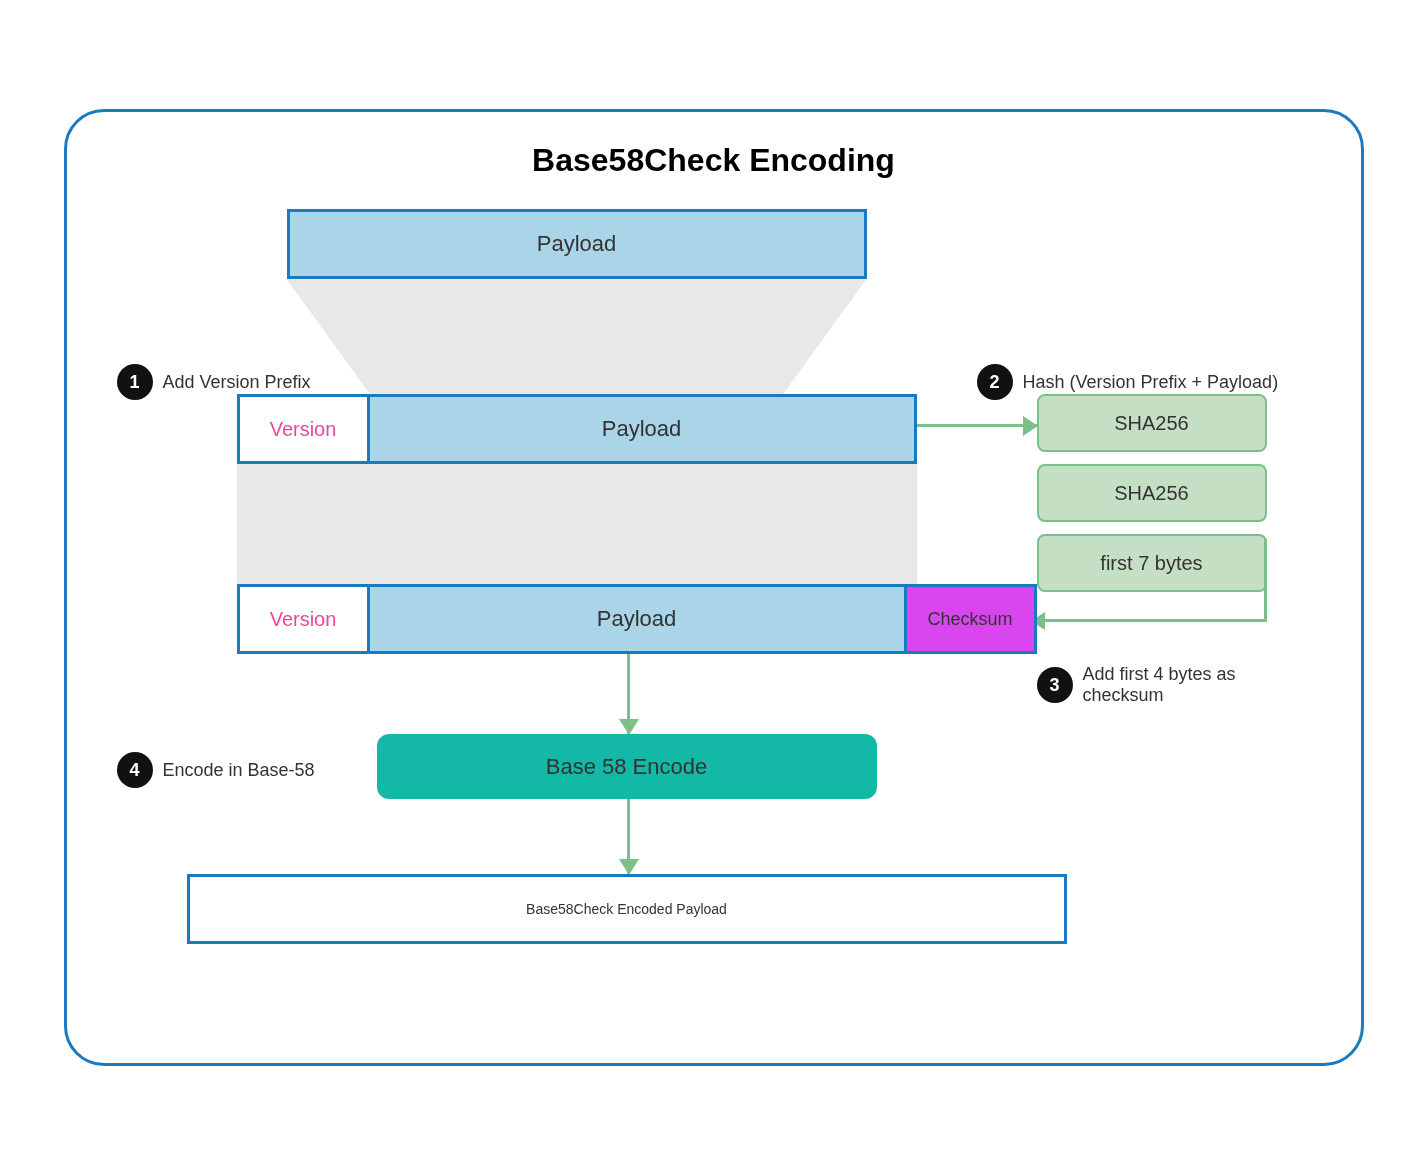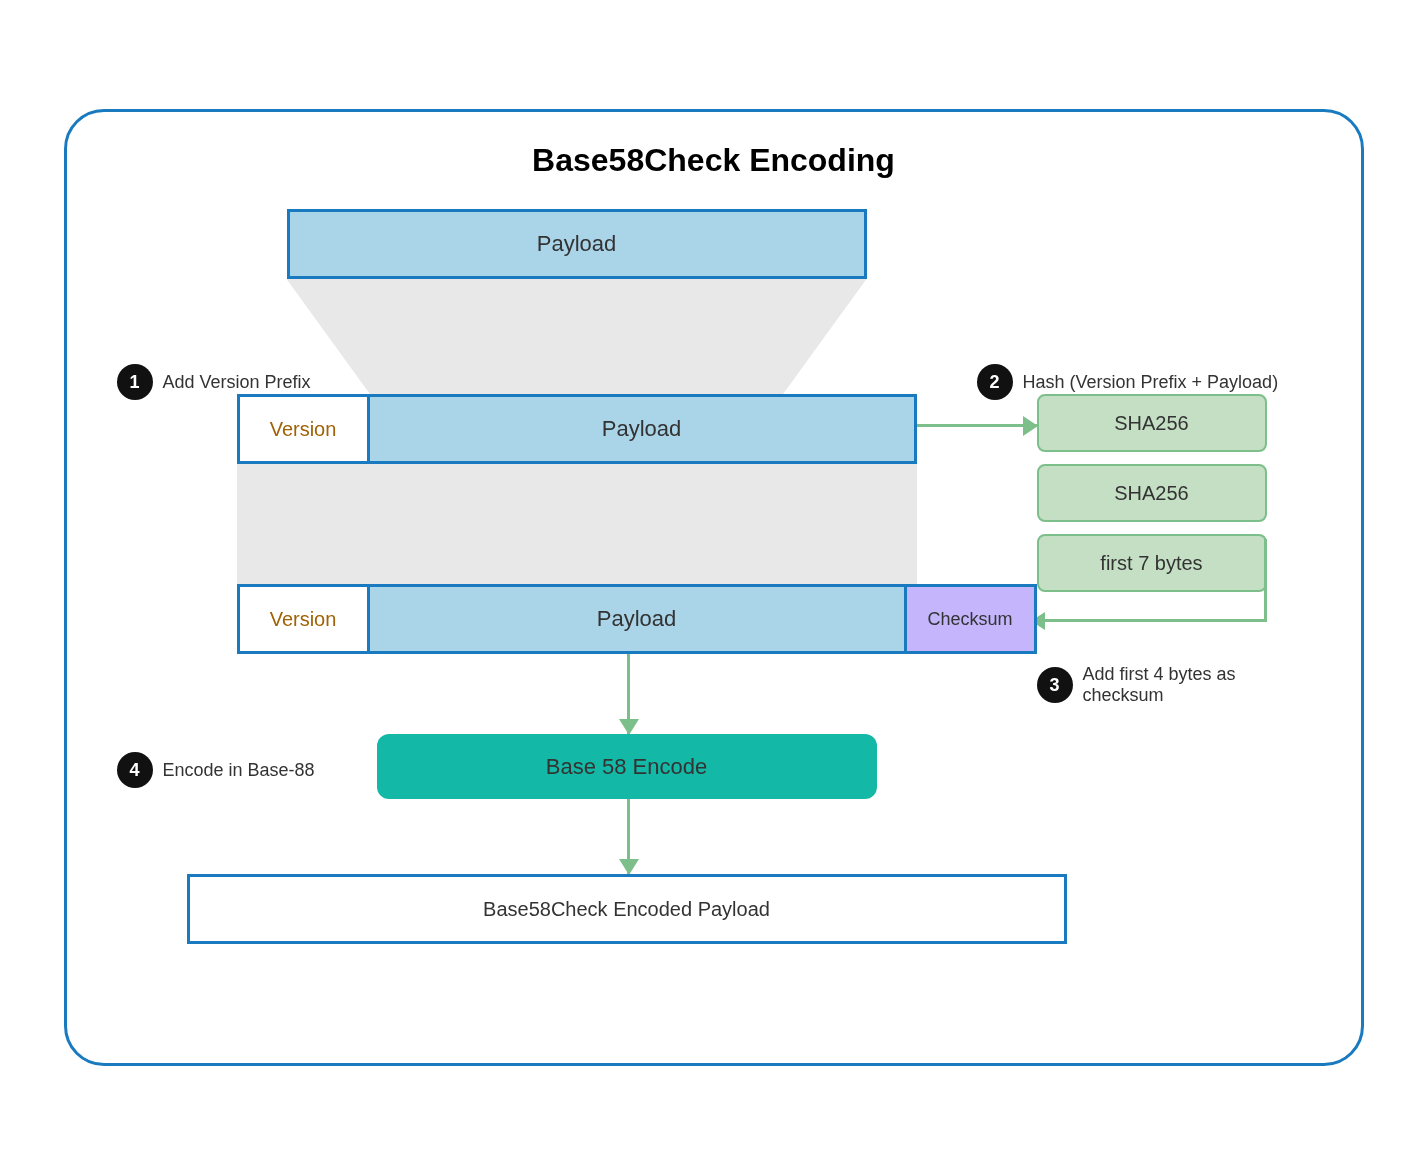--- a/index.html
+++ b/index.html
@@ -96,21 +96,21 @@
       border: 3px solid #1a7abf;
     }
     .version-box {
       width: 130px;
       background: #fff;
       border-right: 3px solid #1a7abf;
       display: flex;
       align-items: center;
       justify-content: center;
       font-size: 20px;
-      color: #a16207;
+      color: #ec4899;
     }
     .payload-box {
       flex: 1;
       background: #aad4e8;
       display: flex;
       align-items: center;
       justify-content: center;
       font-size: 22px;
       color: #333;
     }
@@ -160,21 +160,21 @@
       position: absolute;
       top: 375px;
       left: 130px;
       width: 800px;
       height: 70px;
       display: flex;
       border: 3px solid #1a7abf;
     }
     .checksum-box {
       width: 130px;
-      background: #c4b5fd;
+      background: #d946ef;
       border-left: 3px solid #1a7abf;
       display: flex;
       align-items: center;
       justify-content: center;
       font-size: 18px;
       color: #333;
     }
     
     .step3-label {
       position: absolute;
@@ -253,21 +253,21 @@
       position: absolute;
       top: 665px;
       left: 80px;
       width: 880px;
       height: 70px;
       border: 3px solid #1a7abf;
       background: #fff;
       display: flex;
       align-items: center;
       justify-content: center;
-      font-size: 20px;
+      font-size: 14px;
       color: #333;
     }
     
     
     .l-arrow-vertical {
       position: absolute;
       top: 330px;
       left: 1157px;
       width: 3px;
       height: 83px;
@@ -383,21 +383,21 @@
       </div>
       <span>Add first 4 bytes as checksum</span>
     </div>
 
     <div class="down-arrow1"></div>
 
     <div class="step4-label">
       <div class="step-circle">
         <span>4</span>
       </div>
-      <span>Encode in Base-88</span>
+      <span>Encode in Base-58</span>
     </div>
 
     <div class="base58-encode-box">
       <span>Base 58 Encode</span>
     </div>
 
     <div class="down-arrow2"></div>
 
     <div class="final-box">
       <span>Base58Check Encoded Payload</span>

